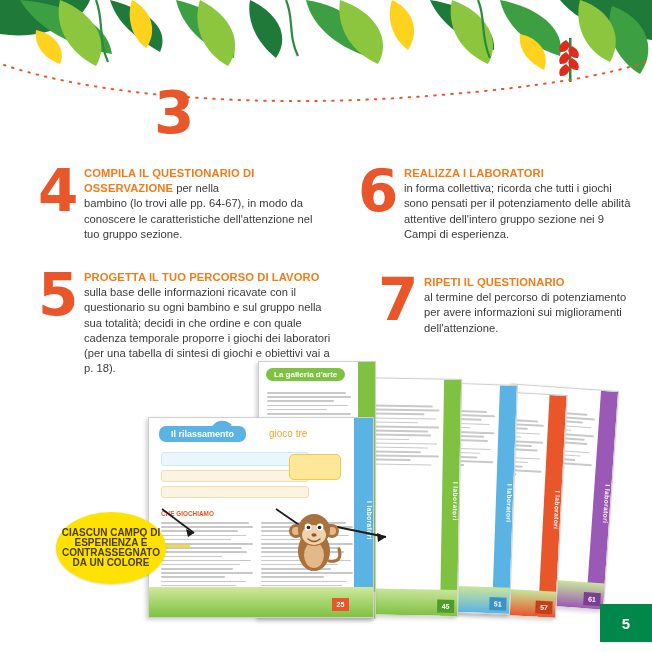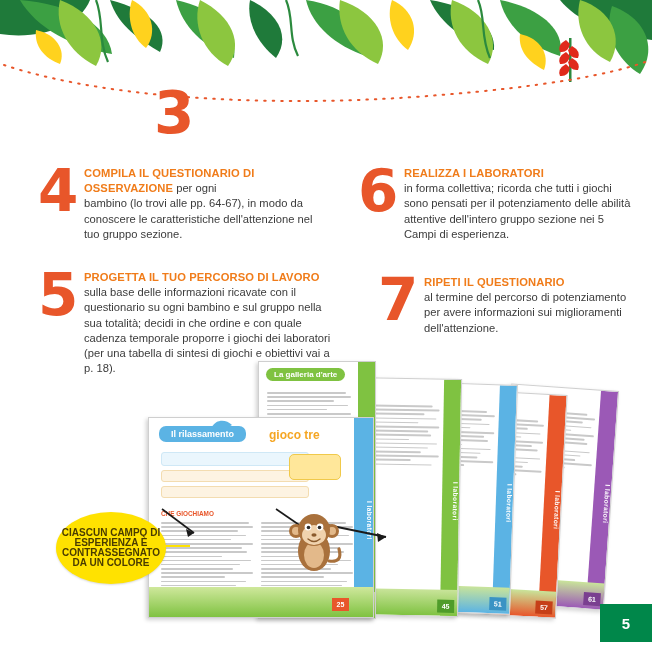--- a/index.html
+++ b/index.html
@@ -184,38 +184,38 @@
 </svg>
 
 <div class="step" id="step3">
   <div class="step-num">3</div>
 </div>
 
 <div class="step" id="step4">
   <div class="step-num">4</div>
   <div class="step-body">
     <span class="step-title">COMPILA IL QUESTIONARIO DI OSSERVAZIONE</span>
-    <span>per ogni</span><br>
+    <span>per nella</span><br>
     <span>bambino (lo trovi alle pp. 64-67), in modo da conoscere le caratteristiche dell'attenzione nel tuo gruppo sezione.</span>
   </div>
 </div>
 
 <div class="step" id="step5">
   <div class="step-num">5</div>
   <div class="step-body">
     <span class="step-title">PROGETTA IL TUO PERCORSO DI LAVORO</span><br>
     <span>sulla base delle informazioni ricavate con il questionario su ogni bambino e sul gruppo nella sua totalità; decidi in che ordine e con quale cadenza temporale proporre i giochi dei laboratori (per una tabella di sintesi di giochi e obiettivi vai a p. 18).</span>
   </div>
 </div>
 
 <div class="step" id="step6">
   <div class="step-num">6</div>
   <div class="step-body">
     <span class="step-title">REALIZZA I LABORATORI</span><br>
-    <span>in forma collettiva; ricorda che tutti i giochi sono pensati per il potenziamento delle abilità attentive dell'intero gruppo sezione nei 5 Campi di esperienza.</span>
+    <span>in forma collettiva; ricorda che tutti i giochi sono pensati per il potenziamento delle abilità attentive dell'intero gruppo sezione nei 9 Campi di esperienza.</span>
   </div>
 </div>
 
 <div class="step" id="step7">
   <div class="step-num">7</div>
   <div class="step-body">
     <span class="step-title">RIPETI IL QUESTIONARIO</span><br>
     <span>al termine del percorso di potenziamento per avere informazioni sui miglioramenti dell'attenzione.</span>
   </div>
 </div>
@@ -336,21 +336,21 @@
       <i style="width:86%"></i>
         <i style="width:74%"></i>
     </div>
     <div class="leafstrip" style="background:linear-gradient(180deg,#c9e49a,#7fc241);"></div>
     <div class="pagenum" style="background:#4f9c2a;">37</div>
   </div>
 
   <div class="card" style="left:0px; top:62px; width:226px; height:201px;">
     <div class="side-tab" style="background:#5bb3e4; width:19px;">I laboratori</div>
     <div class="cardtitle" style="background:#5bb3e4; left:10px; top:8px; font-size:9px; padding:3px 12px;">Il rilassamento</div>
-    <div style="position:absolute; left:120px; top:10px; color:#f5a623; font-size:12px; font-weight:bold;">gioco tre</div>
+    <div style="position:absolute; left:120px; top:10px; color:#f5a623; font-size:10px; font-weight:normal;">gioco tre</div>
 
     <div style="position:absolute; left:12px; top:34px; width:148px; height:14px; background:#eaf6fd; border:1px solid #cfe8f6; border-radius:3px;"></div>
     <div style="position:absolute; left:12px; top:52px; width:148px; height:12px; background:#fdf3e2; border:1px solid #f3dcb0; border-radius:3px;"></div>
     <div style="position:absolute; left:12px; top:68px; width:148px; height:12px; background:#fdf3e2; border:1px solid #f3dcb0; border-radius:3px;"></div>
 
     <div style="position:absolute; left:140px; top:36px; width:52px; height:26px; background:#ffe79a; border:1px solid #f0c94a; border-radius:5px;"></div>
 
     <div style="position:absolute; left:12px; top:92px; color:#e8562a; font-size:6.4px; font-weight:bold;">CHE GIOCHIAMO</div>
 
     <div class="lines" style="left:12px; top:104px; width:92px;">

